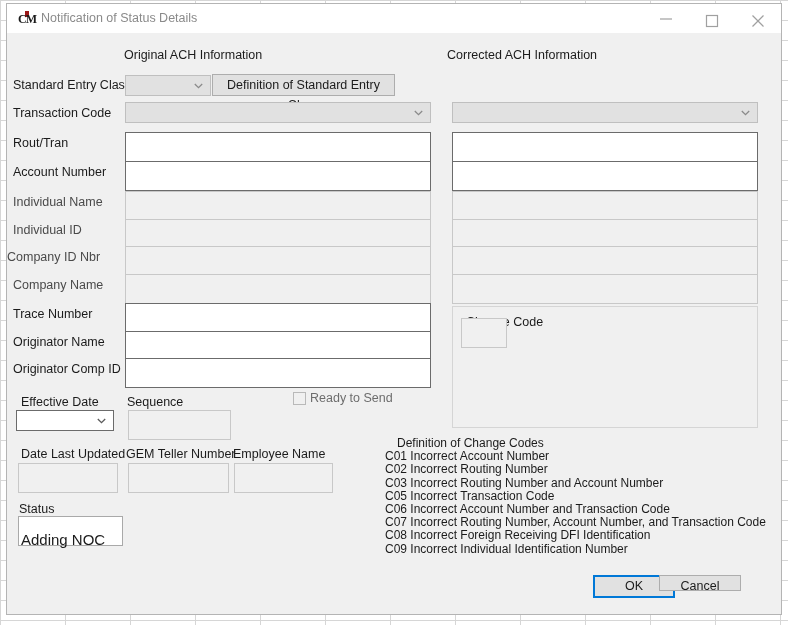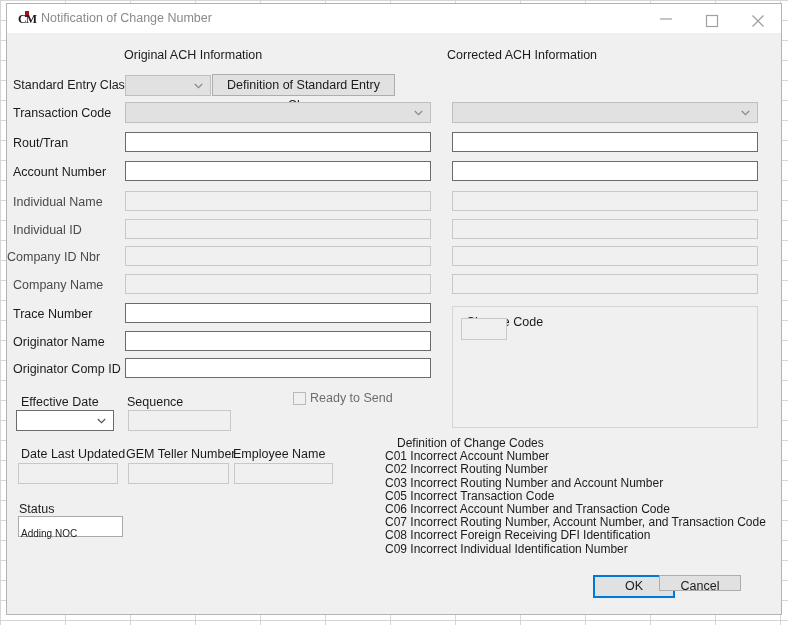--- a/index.html
+++ b/index.html
@@ -94,23 +94,23 @@
     white-space: nowrap;
   }
   .lbl-dim { color: #4a4a4a; }
 
   .tb {
     position: absolute;
     box-sizing: border-box;
     height: 20px;
     background: #ffffff;
     border: 1px solid #6b6b6b;
-    font-size: 10px;
-    color: #1b1b1b;
-    padding: 8px 2px;
+    font-size: 15px;
+    color: #1b1b1b;
+    padding: 14px 2px;
     line-height: 16px;
   }
   .tb.disabled {
     background: #f0f0f0;
     border: 1px solid #c8c8c8;
     color: #6d6d6d;
   }
 
   .cb {
     position: absolute;
@@ -195,21 +195,21 @@
 
 <div id="backdrop"></div>
 
 <div id="dialog">
 
   <div id="titlebar">
     <div id="app-icon">
       <div class="bar"></div>
       <div class="glyph">CM</div>
     </div>
-    <div id="title-text">Notification of Change Number</div>
+    <div id="title-text">Notification of Status Details</div>
 
     <div class="winbtn" id="btn-min">
       <svg width="14" height="10" viewBox="0 0 14 10">
           <line x1="1" y1="5" x2="13" y2="5" stroke="#a0a0a0" stroke-width="1.2"></line>
         </svg>
     </div>
     <div class="winbtn" id="btn-max">
       <svg width="14" height="14" viewBox="0 0 14 14">
           <rect x="1.5" y="1.5" width="11" height="11" fill="none" stroke="#a0a0a0" stroke-width="1.2"></rect>
         </svg>

